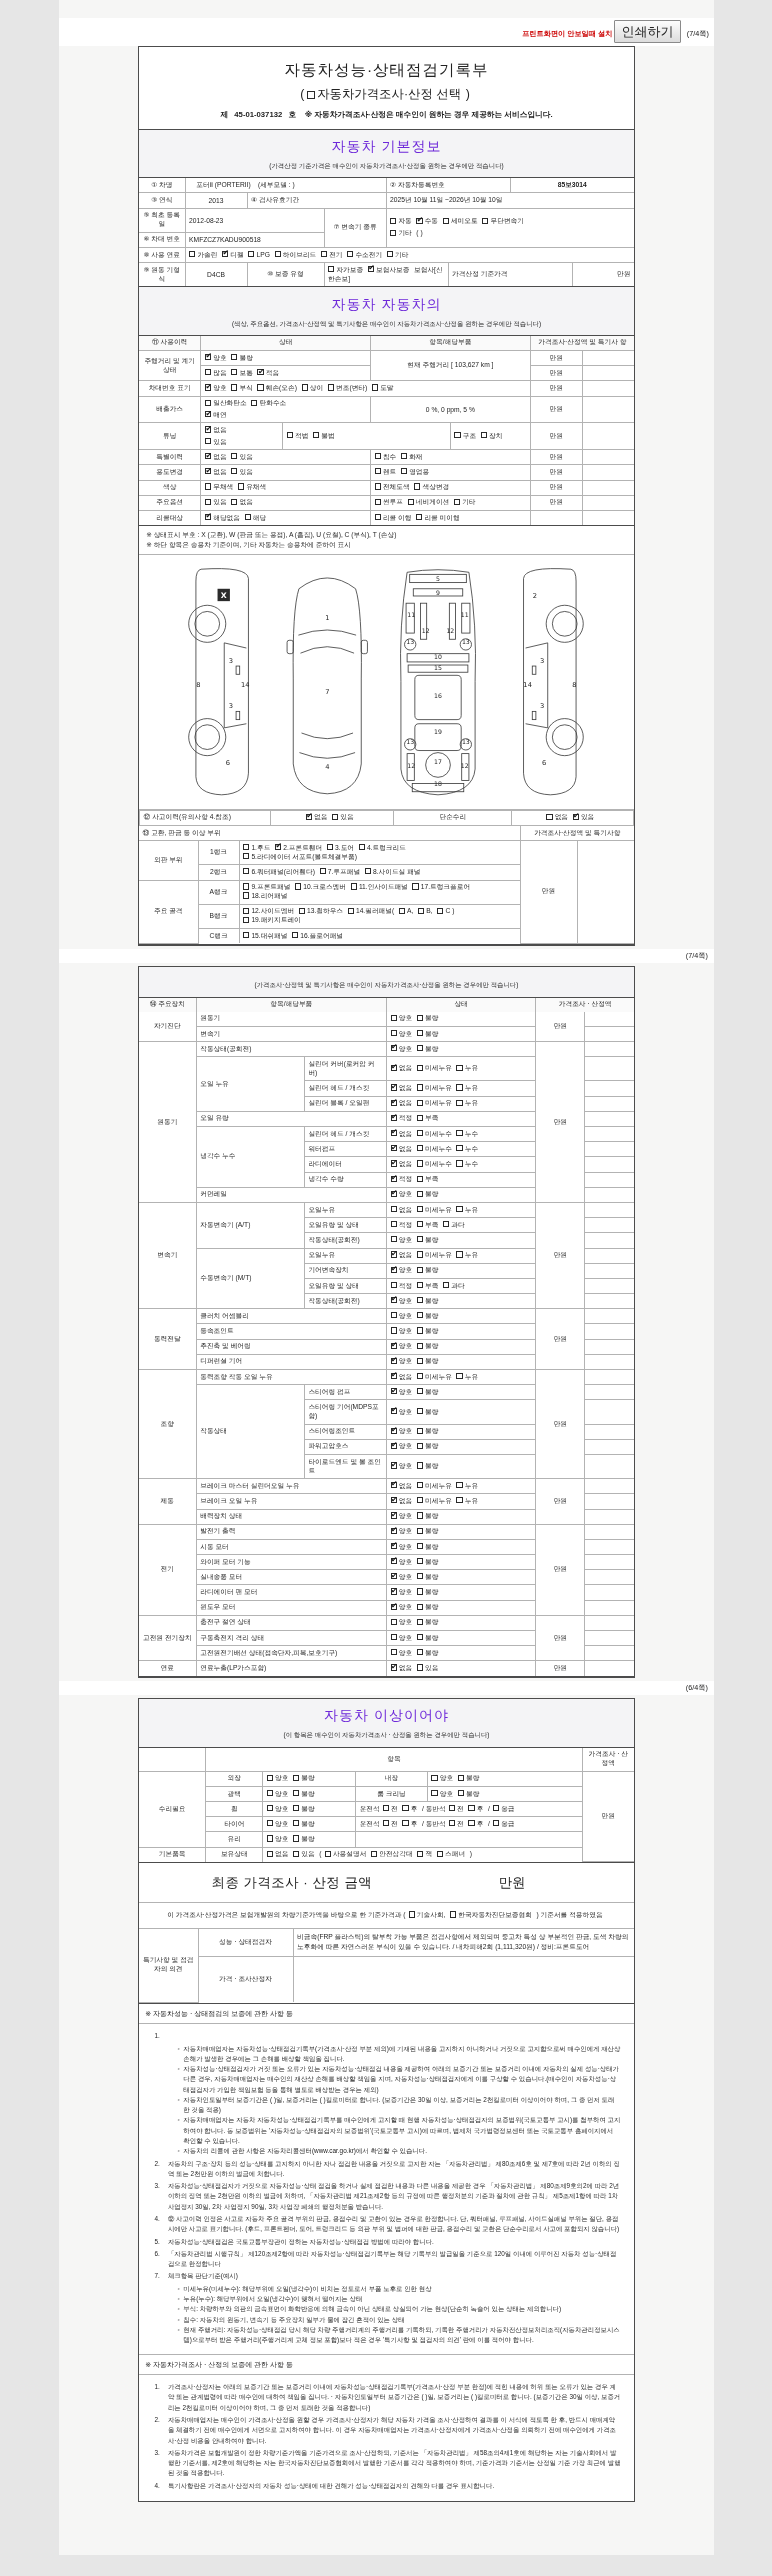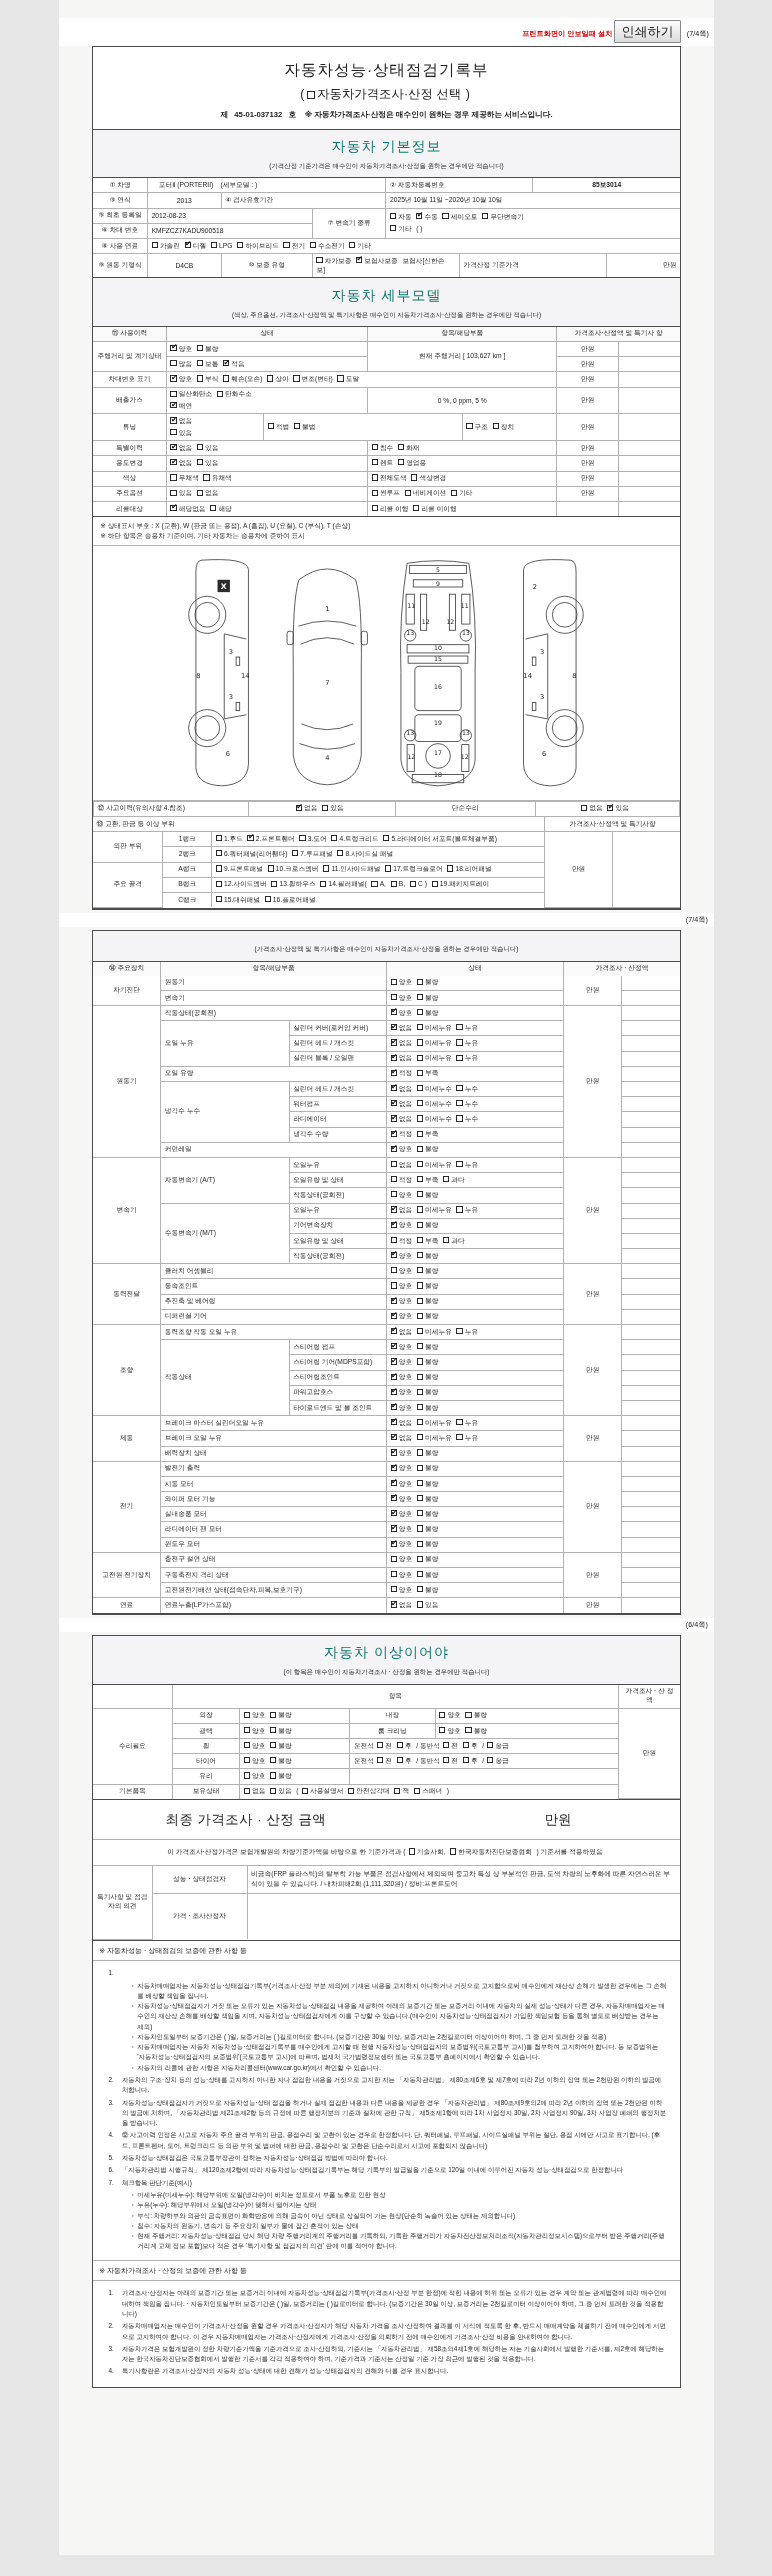--- a/index.html
+++ b/index.html
@@ -2,30 +2,30 @@
 <html style="font-size:8.2px"><head>
 <meta charset="utf-8">
 <style>
   * { margin:0; padding:0; box-sizing:border-box; }
   body { background:#e6e6e6; font-family:"Liberation Sans","DejaVu Sans",sans-serif; color:#1c1c1c; width:773px; }
   .outer { margin:0 59px; background:#f6f6f5; padding-top:17.5px; padding-bottom:7.2px; min-height:2555px;}
   .toolbar { background:#fff; padding:2.6px 5.2px; text-align:right; font-size:7.2px; }
   .toolbar .warn { color:#c00; font-weight:bold; }
   .btn { display:inline-block; border:0.5px solid #8a8a8a; background:linear-gradient(#fdfdfd,#dcdcdc); padding:1.5px 6.2px; font-size:13px; color:#222; border-radius:1px; cursor:pointer; }
   .pageno { font-size:7.2px; color:#111; margin-left:4.1px; }
-  .page { width:589px; margin:0 auto; background:#fff; border:1px solid #4c4c4c; }
+  .page { width:497px; margin:0 auto; background:#fff; border:1px solid #4c4c4c; }
   .pgbreak { background:#fff; text-align:right; padding:2.1px 6.2px; font-size:7.2px; margin:3.1px 0; }
   .doc-head { text-align:center; padding:13.4px 5.2px 8.2px; border-bottom:1px solid #4c4c4c; }
   .doc-title { font-size:15.5px; letter-spacing:1px; color:#222; }
   .doc-sub { font-size:12.4px; margin-top:5.2px; color:#222; }
   .doc-sub .cb { width:7.7px; height:7.7px; }
   .doc-no { font-size:7.7px; margin-top:7.2px; font-weight:bold; }
   .doc-no .num { padding:0 4.1px; }
   .band { background:#f4f4f6; text-align:center; padding:8.2px 4.1px 6.2px; border-bottom:1px solid #4c4c4c; }
-  .band .t { font-size:14px; letter-spacing:1px; color:#0f766e; }
+  .band .t { font-size:14px; letter-spacing:1px; color:#6d28d9; }
   .band .s { font-size:6.4px; margin-top:6.2px; color:#222; }
   table { border-collapse:collapse; width:100%; }
   td, th { border:0.5px solid #b3b3b3; padding:2.6px 3.6px; font-size:6.7px; font-weight:normal; text-align:left; vertical-align:middle; }
   .lab { text-align:center; }
   .ctr { text-align:center; }
   .sect { border-bottom:1px solid #4c4c4c; }
   .sect table td:first-child { border-left:none; } .sect table td:last-child { border-right:none; }
   .sect table tr:first-child td { border-top:none; } .sect table tr:last-child td { border-bottom:none; }
   .cbw { margin-right:4.6px; white-space:nowrap; display:inline-block; }
   .cb { display:inline-block; width:6.2px; height:6.2px; border:0.8px solid #2a2a2a; margin-right:2.1px; vertical-align:-0.5px; position:relative; background:#fff; }
@@ -122,21 +122,21 @@
           <td class="lab">⑩ 보증 유형</td>
           <td colspan="2"><span class="cbw"><span class="cb"></span><span class="cbl">자가보증</span></span><span class="cbw"><span class="cb on"></span><span class="cbl">보험사보증</span></span><span class="seqt">보험사[신한손보]</span></td>
           <td colspan="2">가격산정 기준가격</td>
           <td style="text-align:right">만원</td>
         </tr>
       </tbody>
         </table>
     </div>
 
     <div class="band">
-      <div class="t">자동차 세부모델</div>
+      <div class="t">자동차 자동차의</div>
       <div class="s">(색상, 주요옵션, 가격조사·산정액 및 특기사항은 매수인이 자동차가격조사·산정을 원하는 경우에만 적습니다)</div>
     </div>
     <div class="sect">
       <table>
         <colgroup>
             <col style="width:62px">
             <col style="width:82px">
             <col style="width:88px">
             <col style="width:80px">
             <col style="width:80px">

